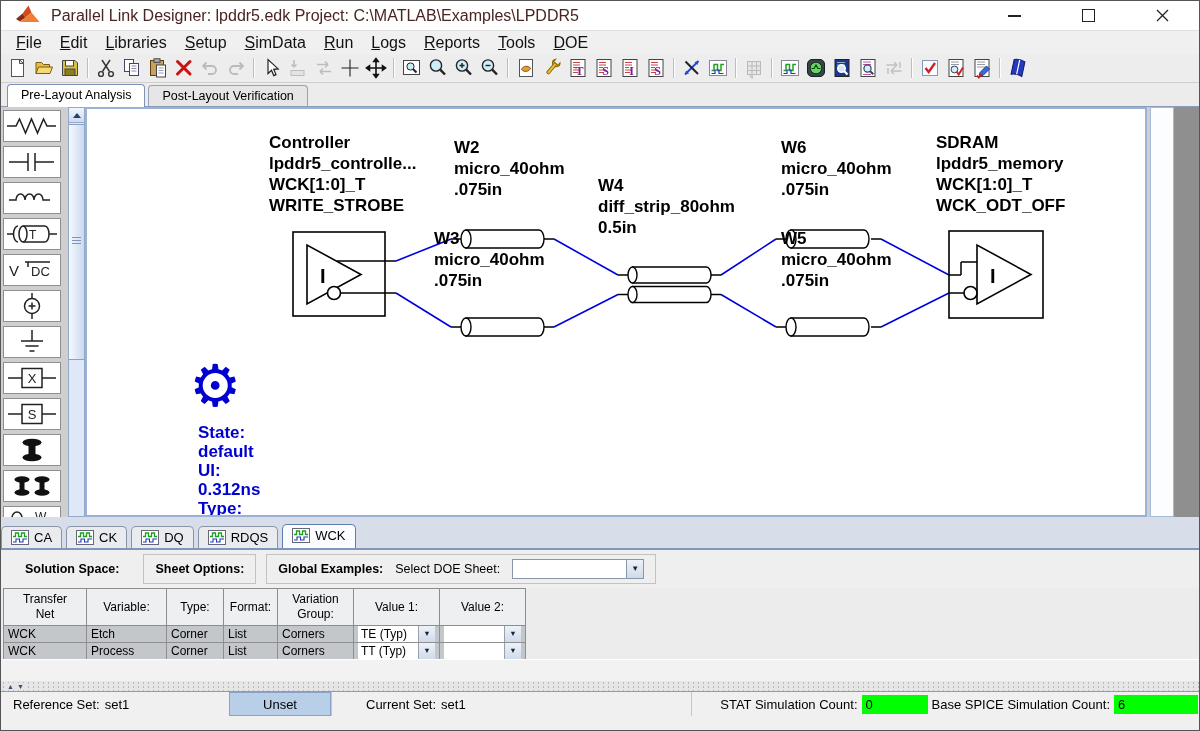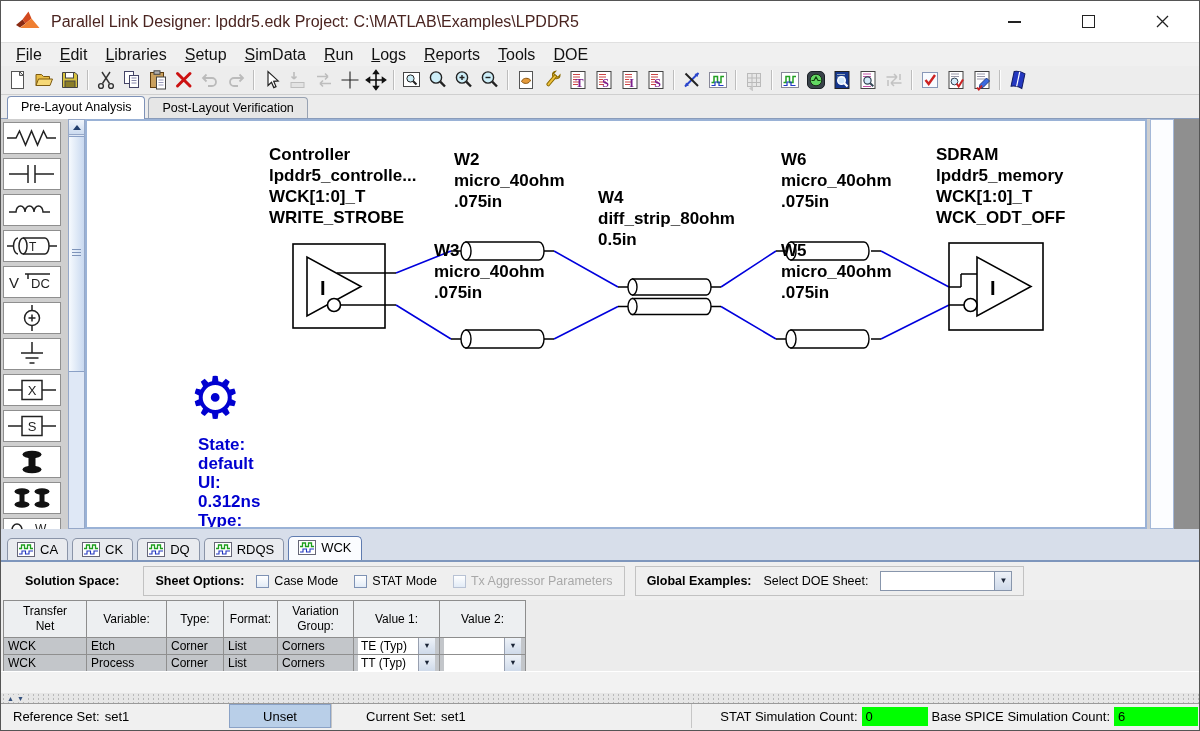--- a/index.html
+++ b/index.html
@@ -2,21 +2,21 @@
 <html><head>
 <meta charset="utf-8">
 <style>
   * { margin:0; padding:0; box-sizing:border-box; }
   html,body { background:#888; }
   body { font-family:"Liberation Sans", sans-serif; }
   .app { width:1200px; height:731px; background:#f0f0f0; border:1px solid #555;
          position:relative; overflow:hidden; display:flex; flex-direction:column; }
 
   
-  .titlebar { height:42px; background:#fff; display:flex; align-items:center; border-bottom:1px solid #e0e0e0; flex:0 0 auto; }
+  .titlebar { height:30px; background:#fff; display:flex; align-items:center; border-bottom:1px solid #e0e0e0; flex:0 0 auto; }
   .logo { margin-left:14px; flex:0 0 auto; }
   .title { margin-left:10px; font-size:16px; color:#4a2420; }
   .win-controls { margin-left:auto; display:flex; height:100%; }
   .win-btn { width:74px; height:100%; display:flex; align-items:center; justify-content:center; cursor:default; }
   .min-glyph { display:block; width:13px; height:2px; background:#222; }
   .max-glyph { display:block; width:13px; height:13px; border:1.5px solid #222; background:#fff; }
 
   
   .menubar { height:23px; background:#f0f0f0; display:flex; align-items:flex-end; padding-left:6px; font-size:16px; flex:0 0 auto; }
   .menu-item { padding:2px 9px; color:#111; }
@@ -49,21 +49,21 @@
   .sch-label { position:absolute; z-index:2; font-weight:bold; font-size:17px; line-height:21px; color:#000; white-space:nowrap; }
   .gear { position:absolute; left:102px; top:248px; z-index:2; font-family:"DejaVu Sans", sans-serif; font-size:58px; line-height:58px; }
   .state-block { position:absolute; left:111px; top:314px; z-index:2; font-weight:bold; font-size:17px; line-height:19px; }
   .state-row { display:flex;flex-direction:column; }
   .state-lab { width:104px; }
 
   .canvas-scroll { width:24px; margin-left:3px; background:#fcfdff; border:1px solid #a4b8d8; flex:0 0 auto; }
   .main-edge { flex:1; background:#8f8f8f; }
 
   
-  .sheettabs { height:33px; background:#d7deea; display:flex; align-items:flex-end; padding-left:6px; border-bottom:2px solid #7e96bc; flex:0 0 auto; }
+  .sheettabs { height:33px; background:#d7deea; display:flex; align-items:flex-end; padding-left:0; border-bottom:2px solid #7e96bc; flex:0 0 auto; }
   .sheettab { display:flex; align-items:center; gap:5px; font-size:13px; padding:3px 9px; background:#e9ebef;
               border:1px solid #8a94a8; border-bottom:none; border-radius:5px 5px 0 0; margin-right:4px; }
   .sheettab.active { background:#fbfcff; border-color:#5f7cb0; padding-bottom:5px; }
 
   
   .solspace { height:38px; background:#efefef; display:flex; align-items:center; gap:10px; padding:0 24px; font-size:12.5px; flex:0 0 auto; }
   .ss-title { font-weight:bold; margin-right:14px; }
   .groupbox { border:1px solid #c2c2c2; height:30px; display:flex; align-items:center; gap:12px; padding:0 11px; }
   .gb-label { font-weight:bold; }
   .cb-wrap { display:inline-flex; align-items:center; gap:5px; }
@@ -668,34 +668,20 @@
           <path d="M2 12 h3 v-3 h3.5 v3 h3.5 v-3 h4" fill="none" stroke="#2236c0" stroke-width="1.1"></path>
         </svg>
         <span>WCK</span>
       </div>
     </div>
 
   <div class="solspace">
     <span class="ss-title">Solution Space:</span>
     <div class="groupbox">
       <span class="gb-label">Sheet Options:</span>
-      <span id="sheet-cbs" style="display: inline-flex; gap: 16px;">
-          <span class="cb-wrap">
-            <span class="cb-box"></span>
-            <span>Case Mode</span>
-          </span> 
-          <span class="cb-wrap">
-            <span class="cb-box"></span>
-            <span>STAT Mode</span>
-          </span> 
-          <span class="cb-wrap disabled">
-            <span class="cb-box"></span>
-            <span>Tx Aggressor Parameters</span>
-          </span> 
-        </span>
     </div>
     <div class="groupbox">
       <span class="gb-label">Global Examples:</span>
       <span>Select DOE Sheet:</span>
       <span class="combo doe">
         <span class="combo-txt"></span>
         <span class="combo-btn">
             <i>▼</i>
           </span>
       </span>

